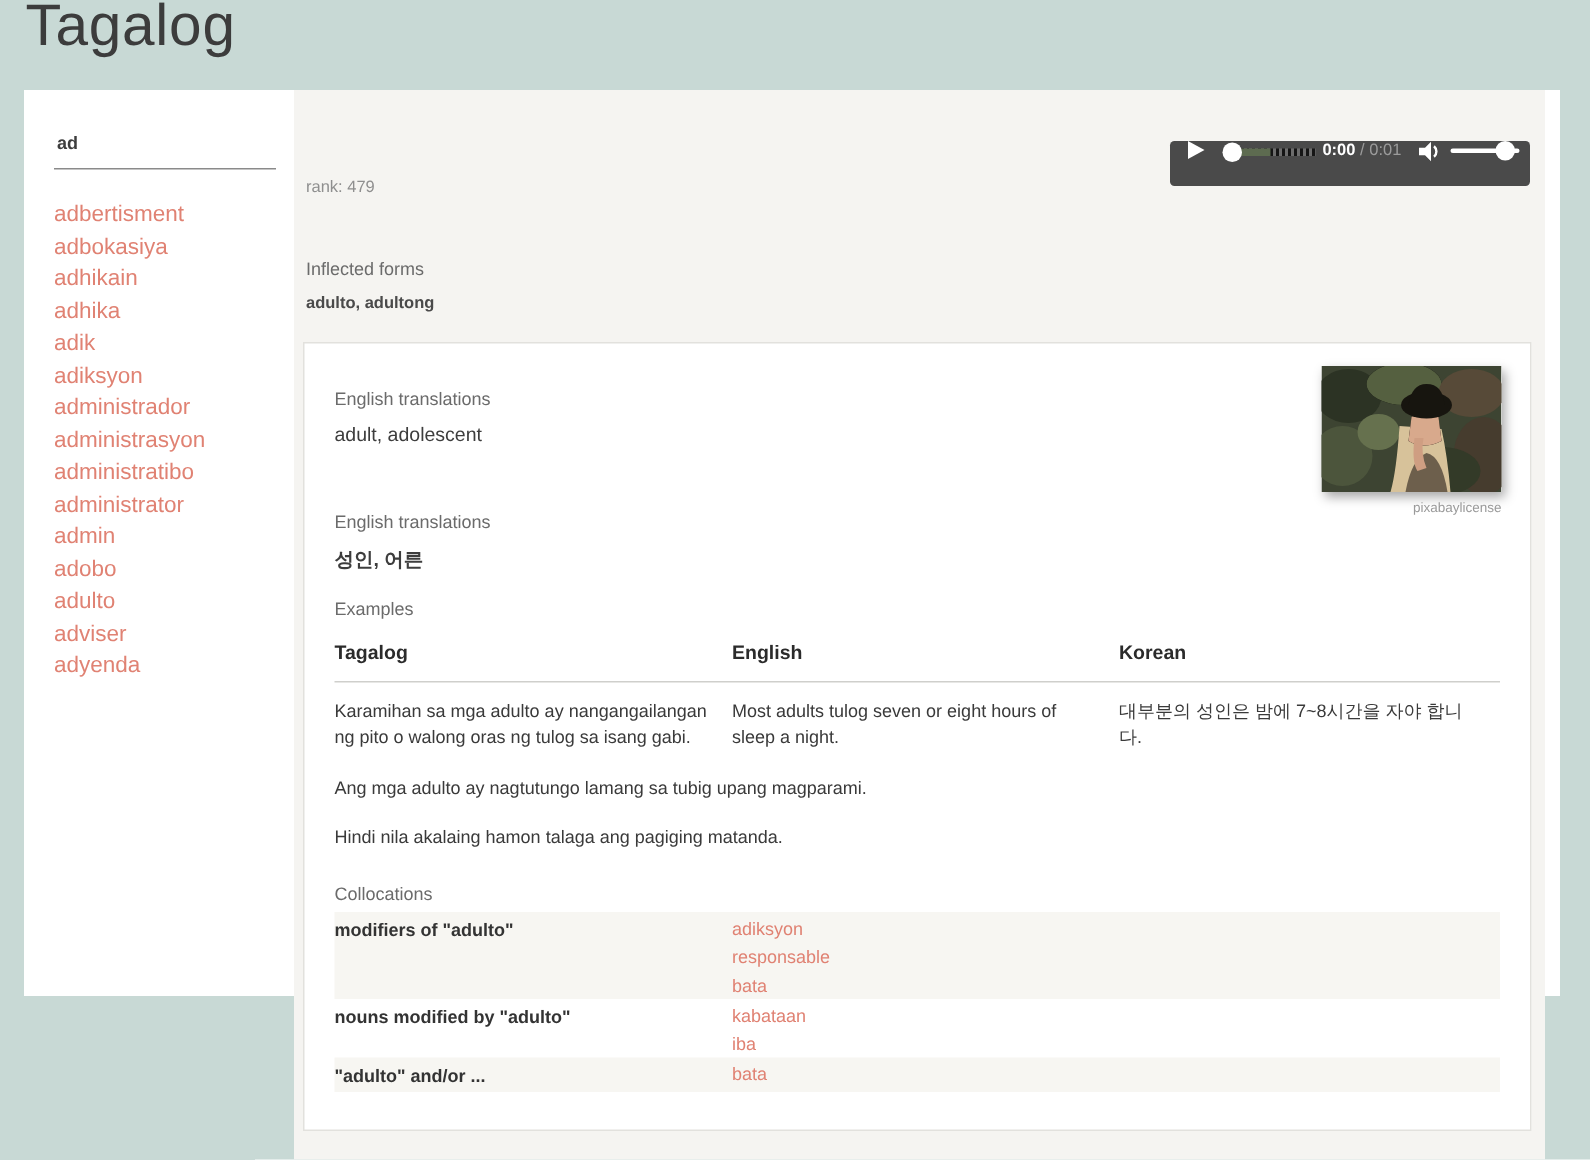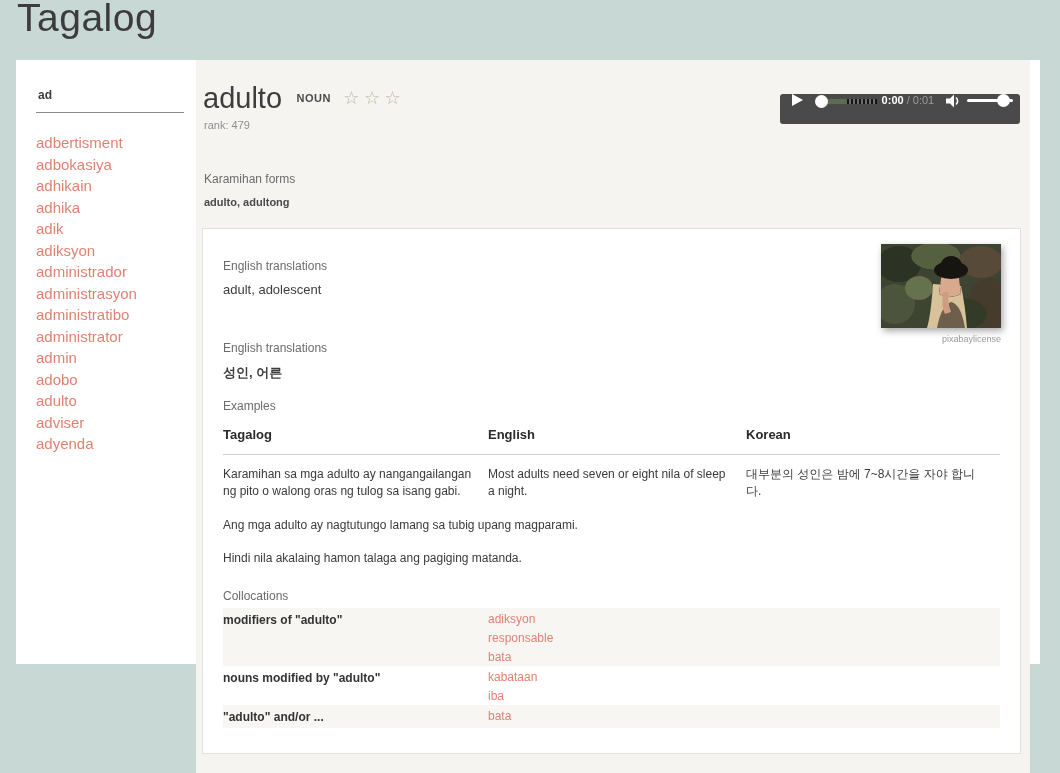--- a/index.html
+++ b/index.html
@@ -131,29 +131,20 @@
       <li><a>admin</a></li>
       <li><a>adobo</a></li>
       <li><a>adulto</a></li>
       <li><a>adviser</a></li>
       <li><a>adyenda</a></li>
     </ul>
   </div>
 
   <div class="main">
 
-    <div class="headword-row">
-      <h2 class="headword">adulto</h2>
-      <span class="pos-label">NOUN</span>
-      <span class="stars">
-        <span class="star">☆</span>
-        <span class="star">☆</span>
-        <span class="star">☆</span>
-      </span>
-    </div>
     <div class="rank">rank: 479</div>
 
     <div class="audio-player">
       <div class="play-button"></div>
       <div class="progress-slider">
         <div class="progress-track"></div>
         <div class="progress-played"></div>
         <div class="progress-knob"></div>
       </div>
       <div class="time-display">
@@ -168,21 +159,21 @@
           <polygon points="0,4.5 4,4.5 8,0.5 8,13.5 4,9.5 0,9.5" fill="#ffffff"></polygon>
           <path d="M10,3.5 a4.6,4.6 0 0 1 0,7" stroke="#ffffff" fill="none" stroke-width="1.6"></path>
         </svg>
       </div>
       <div class="volume-slider">
         <div class="volume-track"></div>
         <div class="volume-knob"></div>
       </div>
     </div>
 
-    <div class="inflected-label">Karamihan forms</div>
+    <div class="inflected-label">Inflected forms</div>
     <div class="inflected-value">adulto, adultong</div>
 
     <div class="card">
 
       <div class="photo-box">
         <svg class="photo" viewBox="0 0 120 84" preserveAspectRatio="none">
           <rect width="120" height="84" fill="#3d4432"></rect>
           <ellipse cx="18" cy="20" rx="22" ry="18" fill="#2c3324"></ellipse>
           <ellipse cx="55" cy="12" rx="25" ry="14" fill="#55604０" .replace('','')=""></ellipse>
           <ellipse cx="55" cy="12" rx="25" ry="14" fill="#556040"></ellipse>
@@ -219,21 +210,21 @@
         <thead>
           <tr>
             <th>Tagalog</th>
             <th>English</th>
             <th>Korean</th>
           </tr>
         </thead>
         <tbody>
           <tr>
             <td>Karamihan sa mga adulto ay nangangailangan ng pito o walong oras ng tulog sa isang gabi.</td>
-            <td>Most adults need seven or eight nila of sleep a night.</td>
+            <td>Most adults tulog seven or eight hours of sleep a night.</td>
             <td>대부분의 성인은 밤에 7~8시간을 자야 합니다.</td>
           </tr>
           <tr>
             <td colspan="3">Ang mga adulto ay nagtutungo lamang sa tubig upang magparami.</td>
           </tr>
           <tr>
             <td colspan="3">Hindi nila akalaing hamon talaga ang pagiging matanda.</td>
           </tr>
         </tbody>
       </table>

